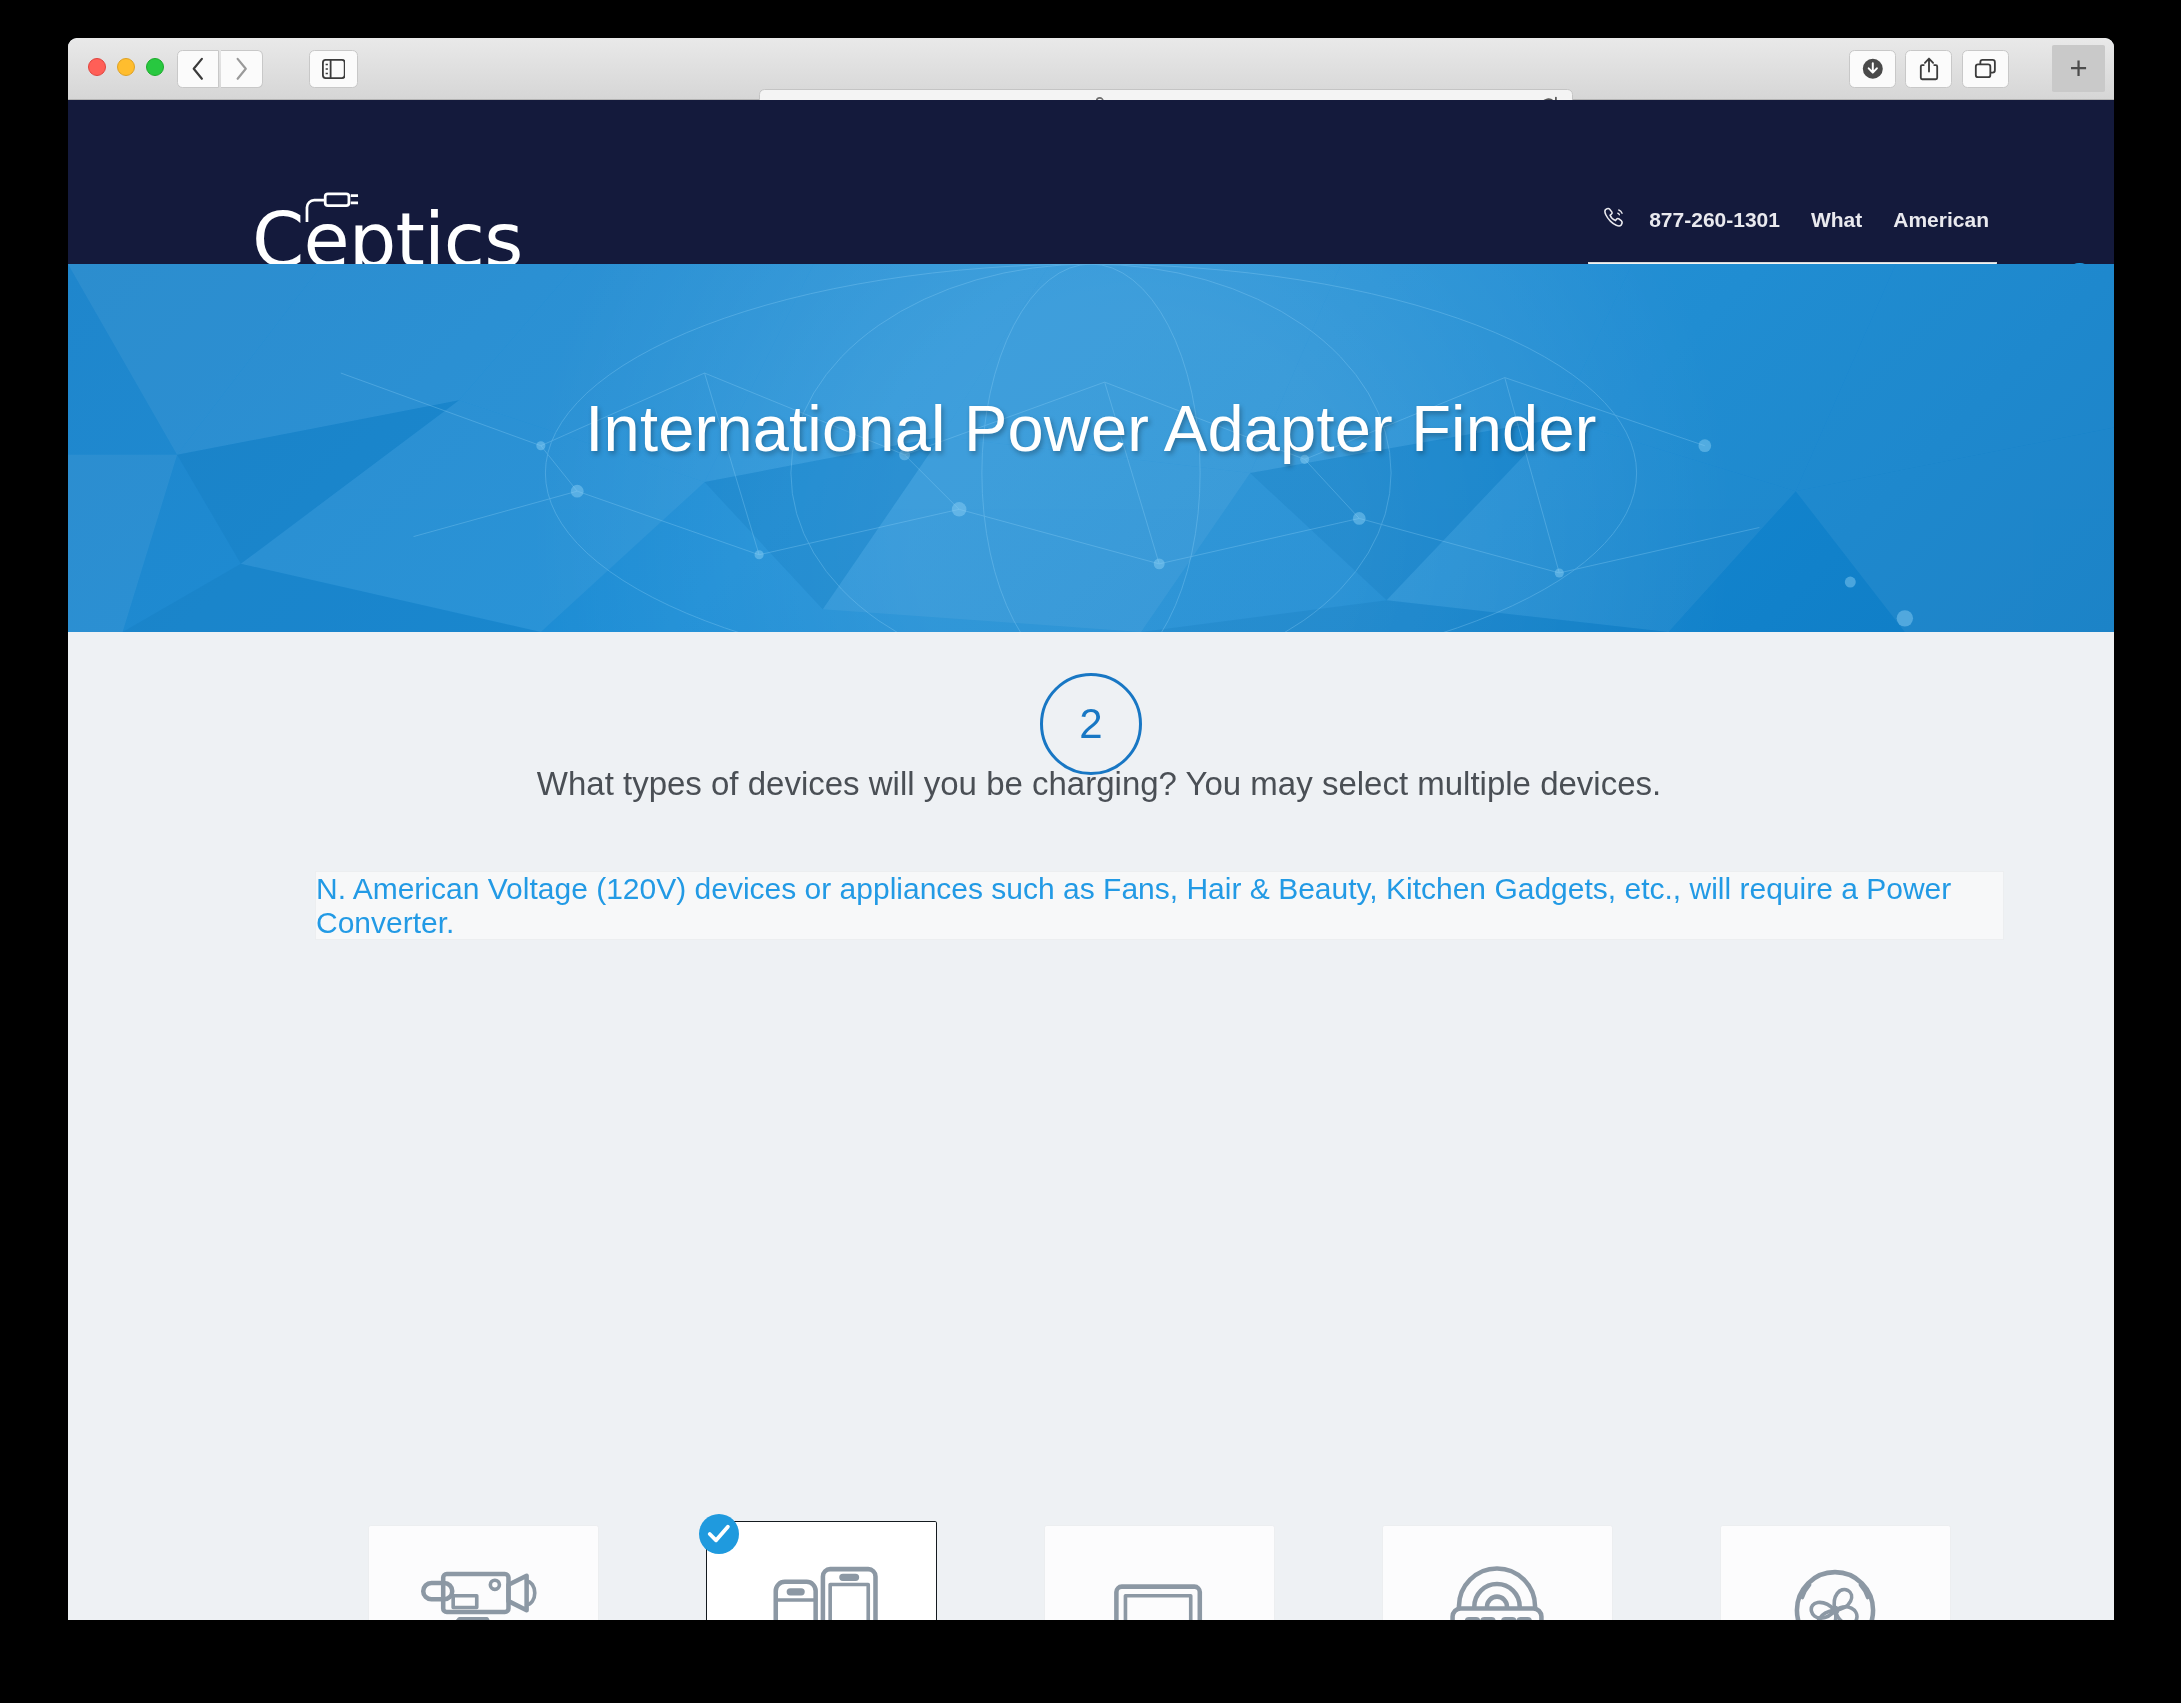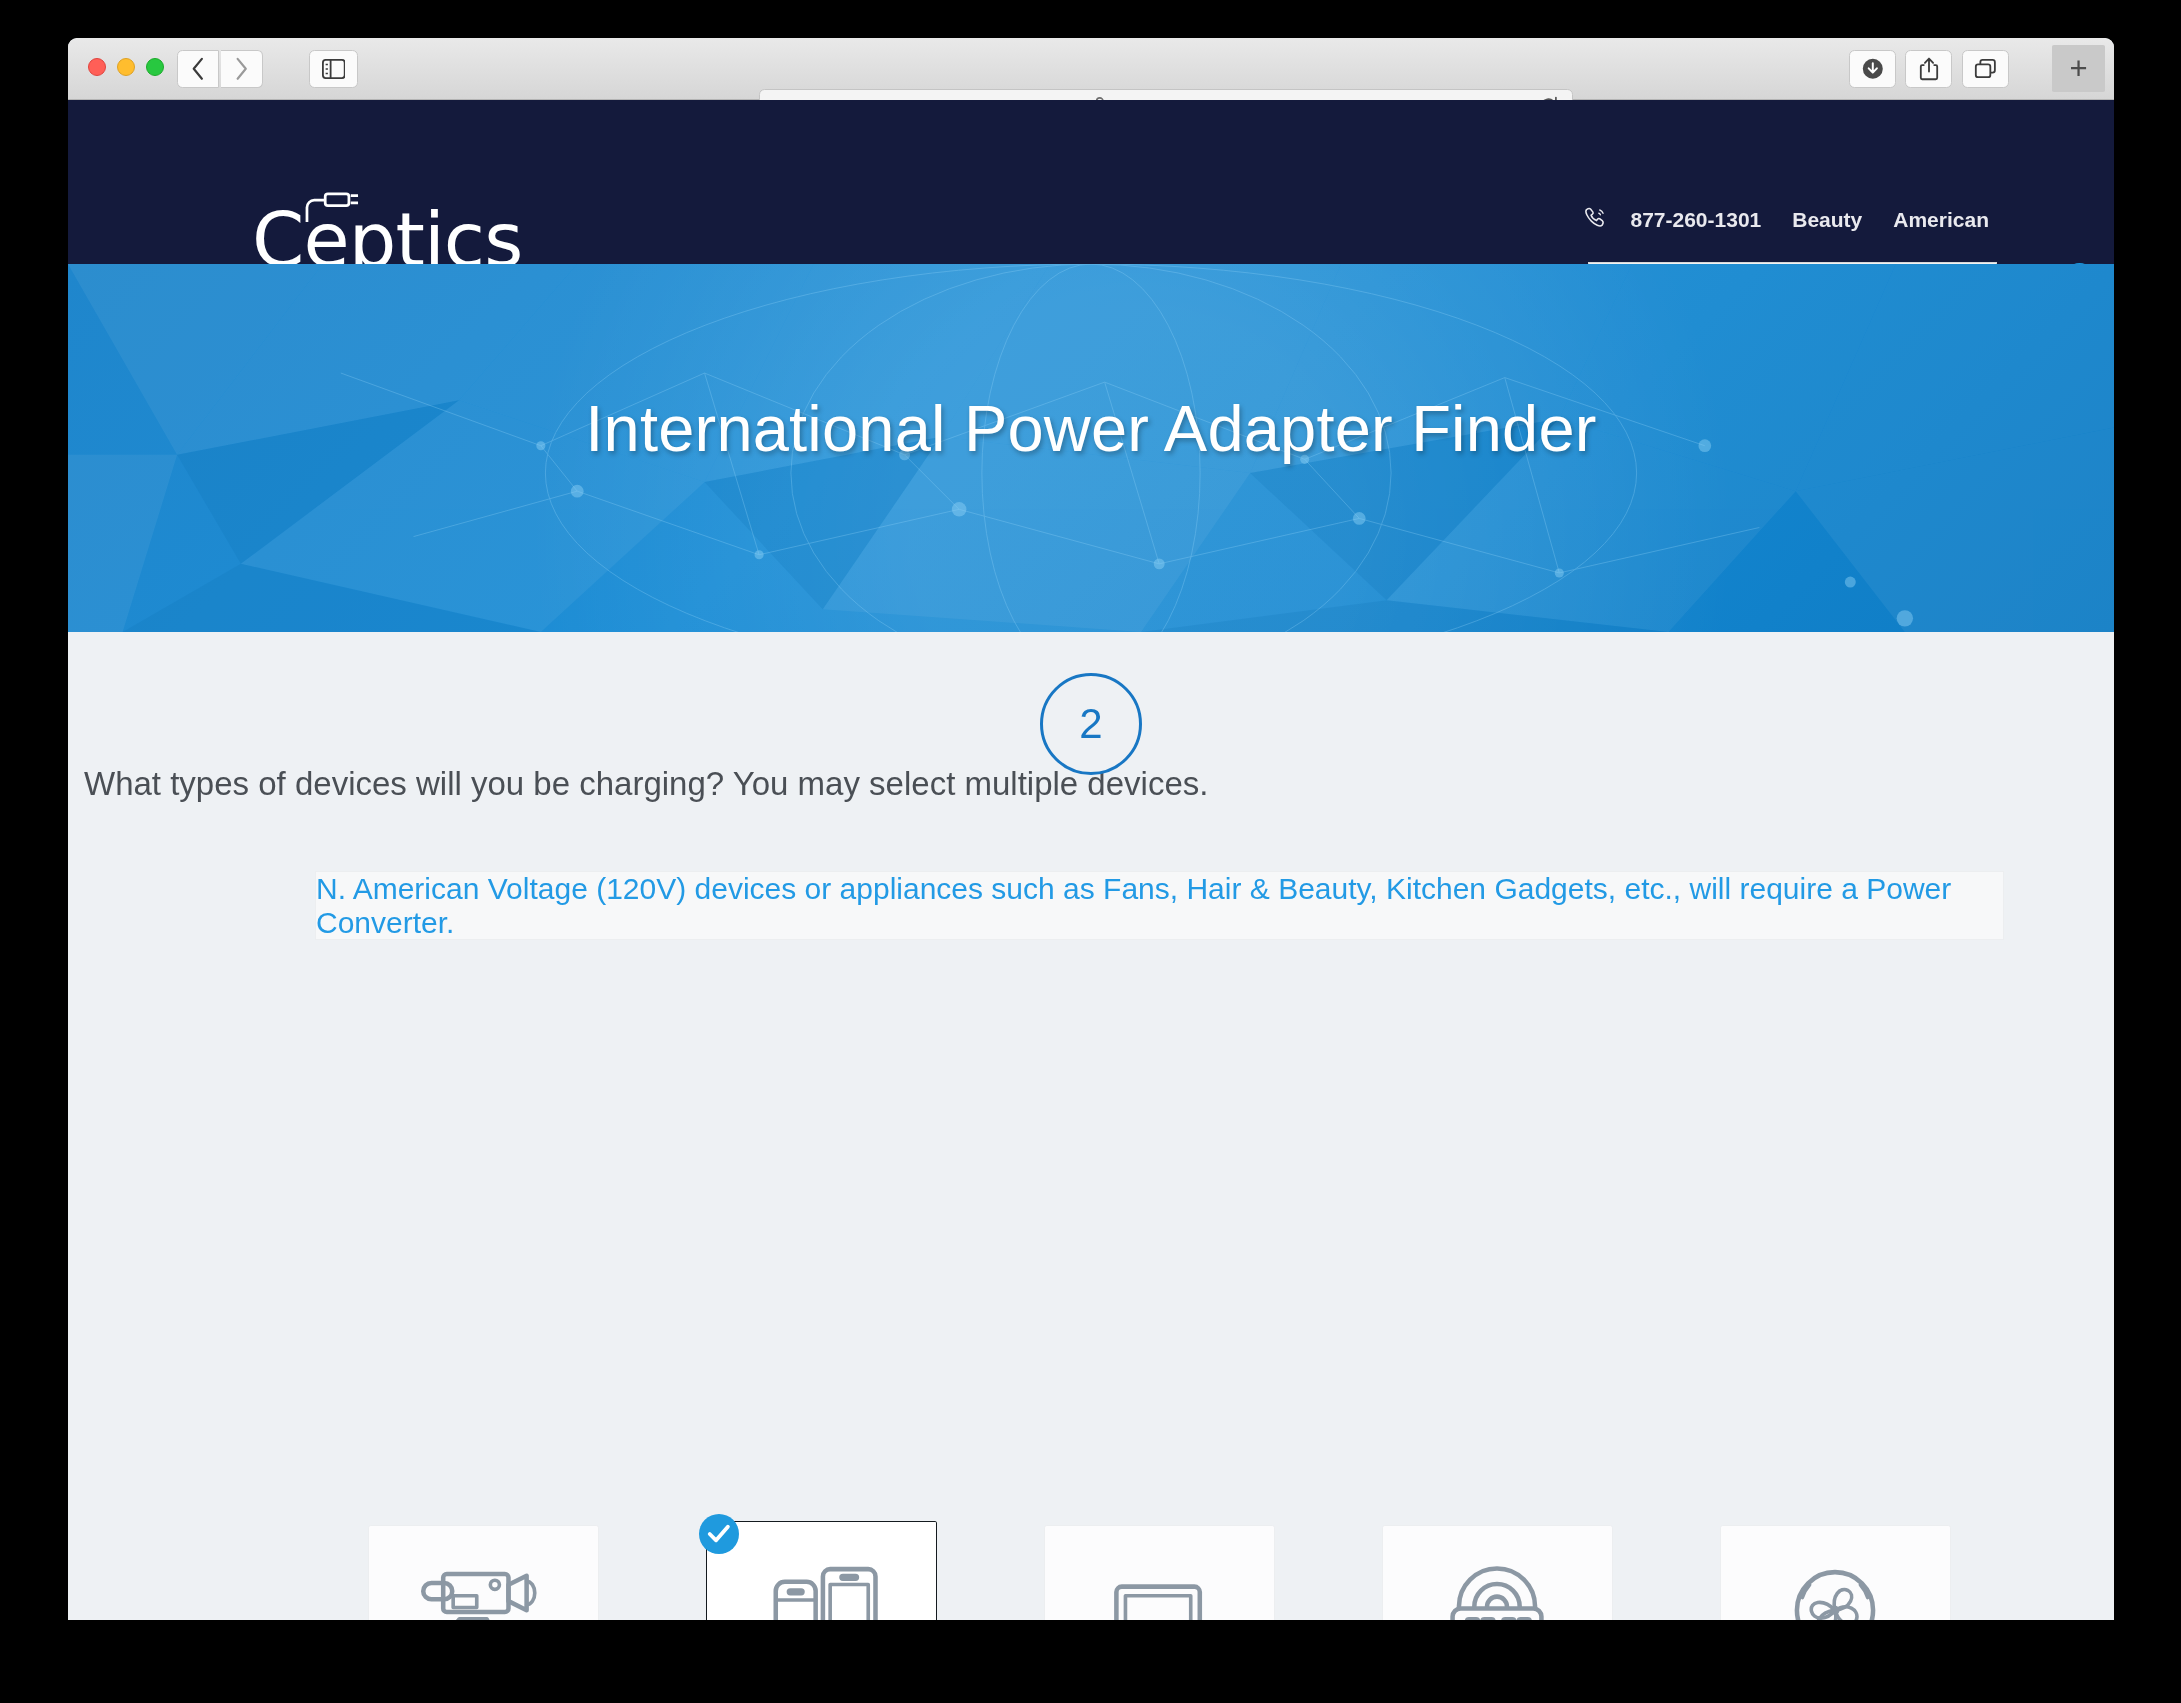--- a/index.html
+++ b/index.html
@@ -157,21 +157,21 @@
     background: #eef1f4; border: 3.6px solid #1877c4;
     display:flex; align-items:center; justify-content:center;
     font-size: 42px; color:#1877c4; font-weight:400;
     z-index: 5;
   }
 
   
   .content { position:relative; background:#eef1f4; height: 988px; }
   .question {
     position:absolute; left:16px; right:0; top: 133px;
-    font-size: 33px; color:#4a4f55; font-weight:400;
+    text-align:center; font-size: 33px; color:#4a4f55; font-weight:400;
   }
 
   .notice {
     position:absolute; left: 247px; top: 239px;
     width: 1689px; height: 69px;
     background:#f7f8f9; border:0.9px solid #eceef0;
     display:flex; align-items:center; justify-content:center;
     font-size: 30px; color:#229ae5;
   }
   .tile-row { position:absolute; left:0; width: 1689px; display:flex; }
@@ -298,21 +298,21 @@
       <div class="top-links">
         <span class="phone">
           <span>
             <svg width="25.5" height="25.5" viewBox="0 0 28 28">
               <path d="M5 5 c0 0 3 -2 4.6 -.4 l2.4 3.2 c.6 .9 .1 1.7 -.6 2.3 l-1.4 1.1 c.9 2.4 3.5 5 5.9 5.9 l1.1 -1.4 c.6 -.7 1.4 -1.2 2.3 -.6 l3.2 2.4 c1.6 1.6 -.4 4.6 -.4 4.6 -2.4 2.3 -7.8 -.4 -11.8 -4.4 S2.7 7.4 5 5 z" fill="none" stroke="#e9e9ee" stroke-width="1.7"></path>
               <path d="M19.5 5.5 a6 6 0 0 1 3.6 3.6 M18.4 9 a3 3 0 0 1 1.8 1.8" fill="none" stroke="#e9e9ee" stroke-width="1.5" stroke-linecap="round"></path>
             </svg>
           </span>
           <span>877-260-1301</span>
         </span>
-        <a href="#">Beauty</a>
+        <a href="#">What</a>
         <a href="#">American</a>
       </div>
 
       <div class="navrow">
         <div class="mainnav">
           <a href="#">Shop</a>
           <a href="#">As Seen on Amazon</a>
           <a href="#">Wholesale Solutions</a>
           <a href="#">Contact</a>
         </div>

